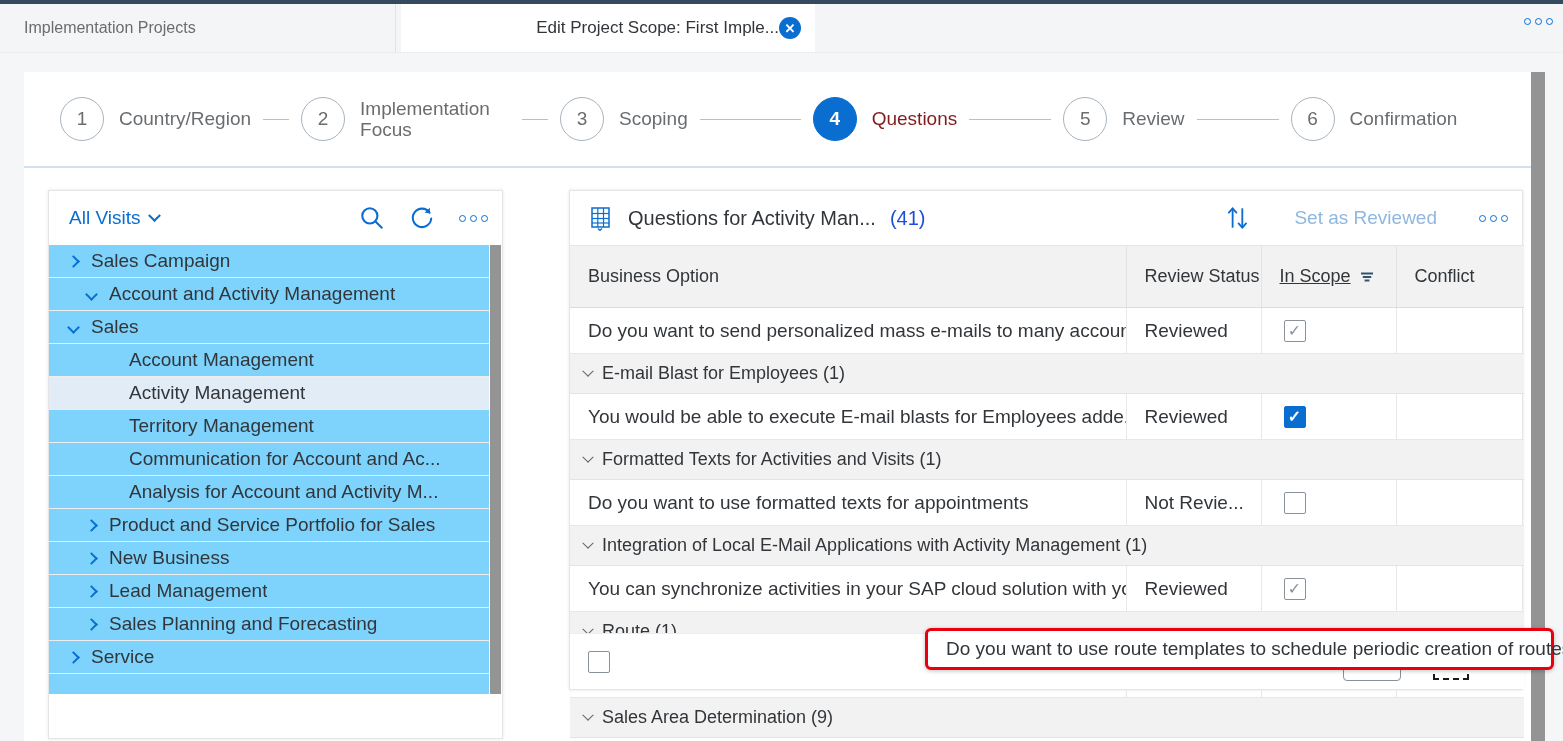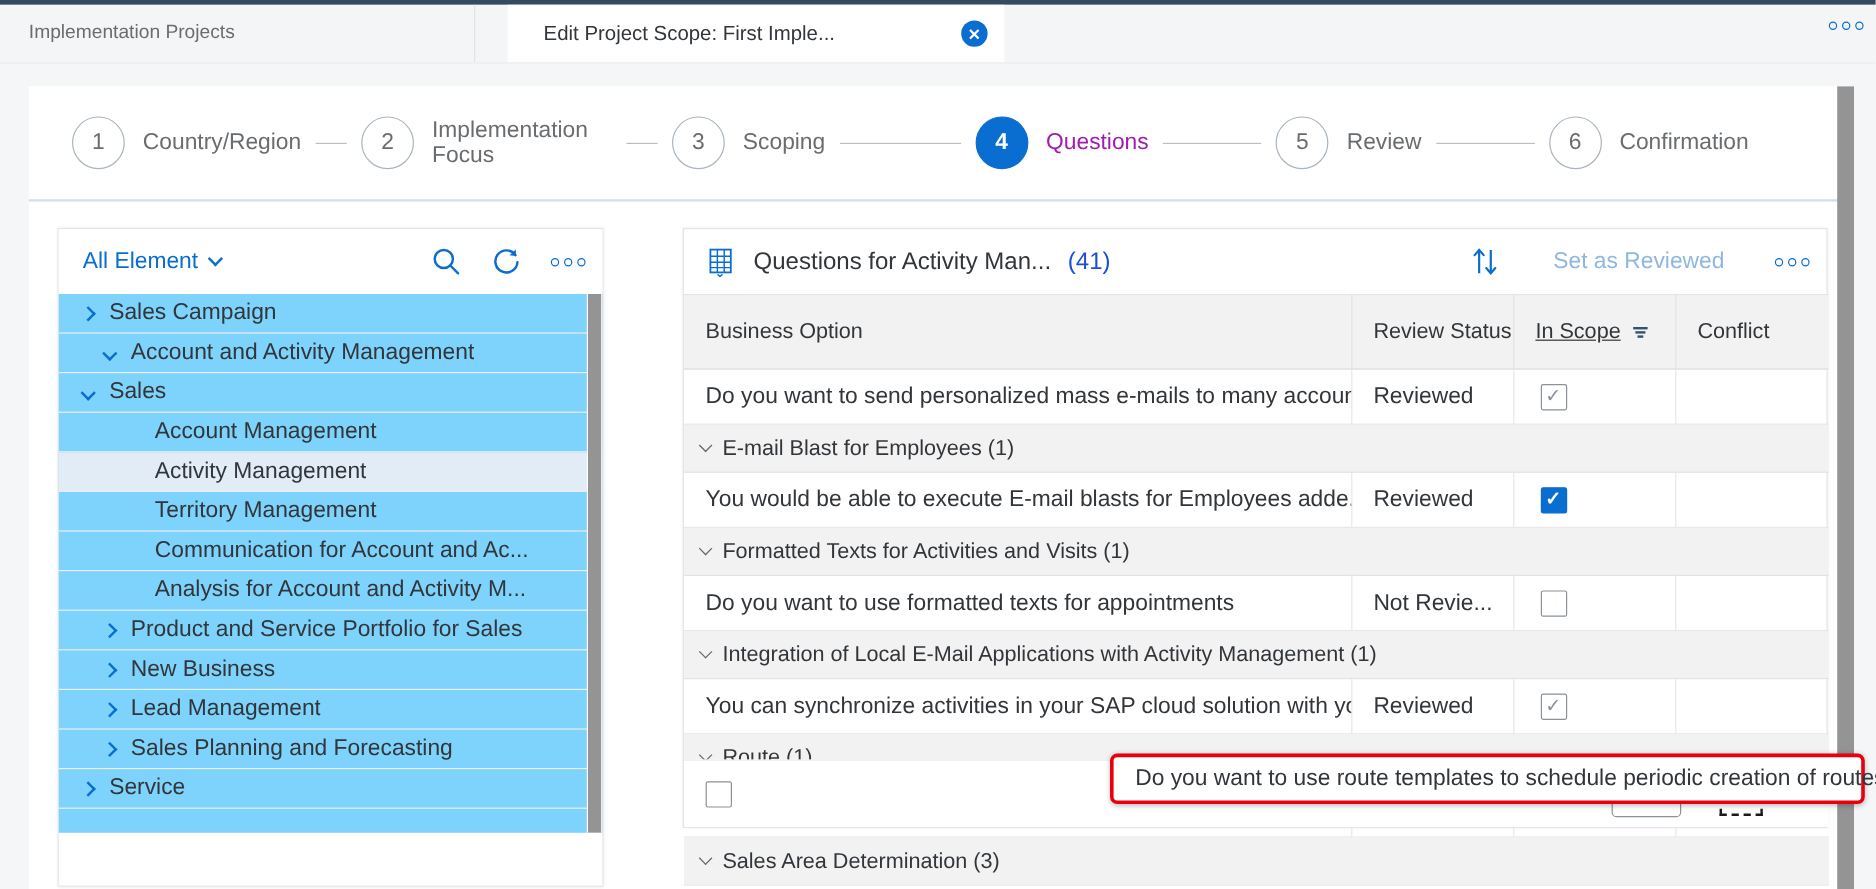--- a/index.html
+++ b/index.html
@@ -22,25 +22,25 @@
     position: absolute; left: 0; top: 4px; width: 1563px; height: 48px;
     background: #f4f5f6;
   }
   .tab-prev {
     position: absolute; left: 0; top: 0; width: 396px; height: 48px;
     display: flex; align-items: center; padding-left: 24px;
     border-right: 1px solid #e0e2e4;
     color: #6a6d70; font-size: 16px;
   }
   .tab-active {
-    position: absolute; left: 423px; top: 0; width: 414px; height: 48px;
+    position: absolute; left: 401px; top: 0; width: 414px; height: 48px;
     background: #ffffff;
     display: flex; align-items: center;
     padding-left: 30px; padding-right: 14px;
-    color: #32363a; font-size: 17px;
+    color: #32363a; font-size: 17px; text-align: right;
   }
   .tab-active .tab-title { flex: 1; white-space: nowrap; overflow: hidden; }
   .close-btn {
     width: 22px; height: 22px; border-radius: 50%;
     background: #0a6ed1; color: #fff;
     display: flex; align-items: center; justify-content: center;
     font-size: 13px; line-height: 1; font-weight: bold;
     flex-shrink: 0; cursor: pointer;
   }
   .tabbar-overflow {
@@ -77,21 +77,21 @@
     display: flex; align-items: center; justify-content: center;
     color: #6a6d70; font-size: 19px; flex-shrink: 0;
   }
   .wstep.active .wcircle {
     background: #0a6ed1; border-color: #0a6ed1; color: #fff; font-weight: 600;
   }
   .wlabel {
     margin-left: 15px; color: #6a6d70; font-size: 19px;
     line-height: 1.12; max-width: 150px;
   }
-  .wstep.active .wlabel { color: #a21caf; }
+  .wstep.active .wlabel { color: #7f1d1d; }
   .wline { height: 1px; background: #b9bfc5; flex-shrink: 0; }
   .wline.short { width: 26px; margin: 0 12px; }
   .wline.long  { width: 101px; margin: 0 12px; }
   .wline.mid   { width: 82px; margin: 0 12px; }
 
   
   .body-area { position: relative; height: 571px; padding: 22px 0 0 22px; }
 
   
   .left-panel {
@@ -302,21 +302,21 @@
       <div class="wcircle">6</div>
       <div class="wlabel">Confirmation</div>
     </div>
   </div>
 
   <div class="body-area">
 
     <div class="left-panel">
       <div class="lp-toolbar">
         <div class="lp-select">
-          <span>All Element</span>
+          <span>All Visits</span>
           <span class="chev-d"></span>
         </div>
         <div class="lp-actions">
           <svg class="ic" width="26" height="26" viewBox="0 0 24 24">
             <circle cx="10" cy="10" r="7" fill="none" stroke="#0a6ed1" stroke-width="1.9"></circle>
             <line x1="15" y1="15" x2="21" y2="21" stroke="#0a6ed1" stroke-width="1.9" stroke-linecap="round"></line>
           </svg>
           <svg class="ic" width="26" height="26" viewBox="0 0 24 24">
             <path d="M19 7 A8.5 8.5 0 1 0 20.5 12.5" fill="none" stroke="#0a6ed1" stroke-width="1.9" stroke-linecap="round"></path>
             <path d="M19.2 2.6 L19.4 7.6 L14.4 7.2 Z" fill="#0a6ed1"></path>
@@ -545,21 +545,21 @@
                 <div class="cbwrap">
                   <div class="cb empty">✓</div>
                 </div>
               </td>
               <td class="last"></td>
             </tr>
             <tr class="grouprow">
               <td colspan="4">
                 <div class="grp-inner">
                   <span class="chev-small"></span>
-                  <span>Sales Area Determination (3)</span>
+                  <span>Sales Area Determination (9)</span>
                 </div>
               </td>
             </tr>
           </tbody>
       </table>
 
       <div class="rp-footer">
         <div class="footer-cb">
           <div class="cb empty">✓</div>
         </div>

